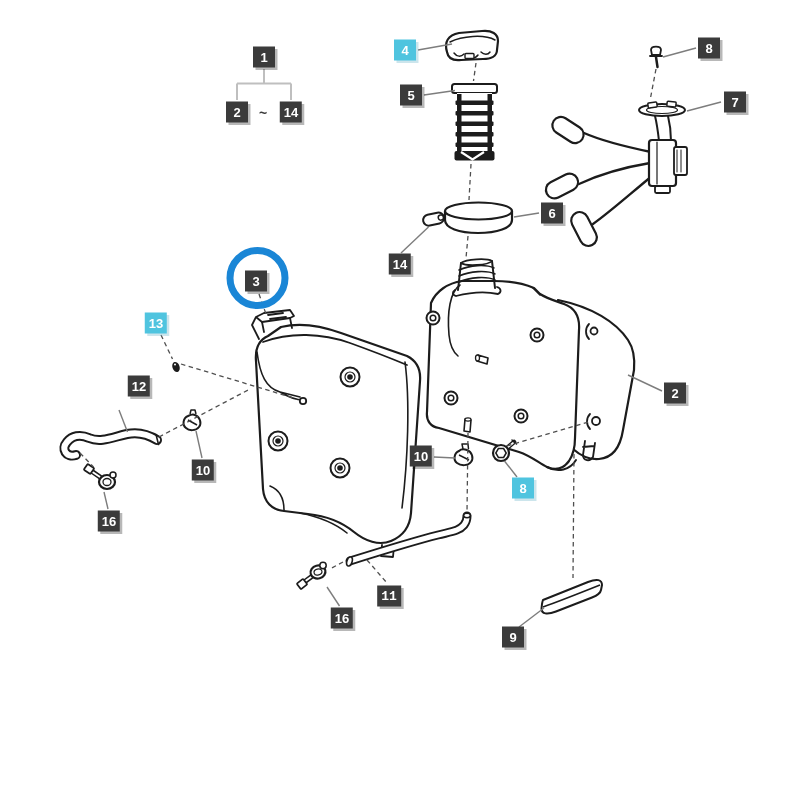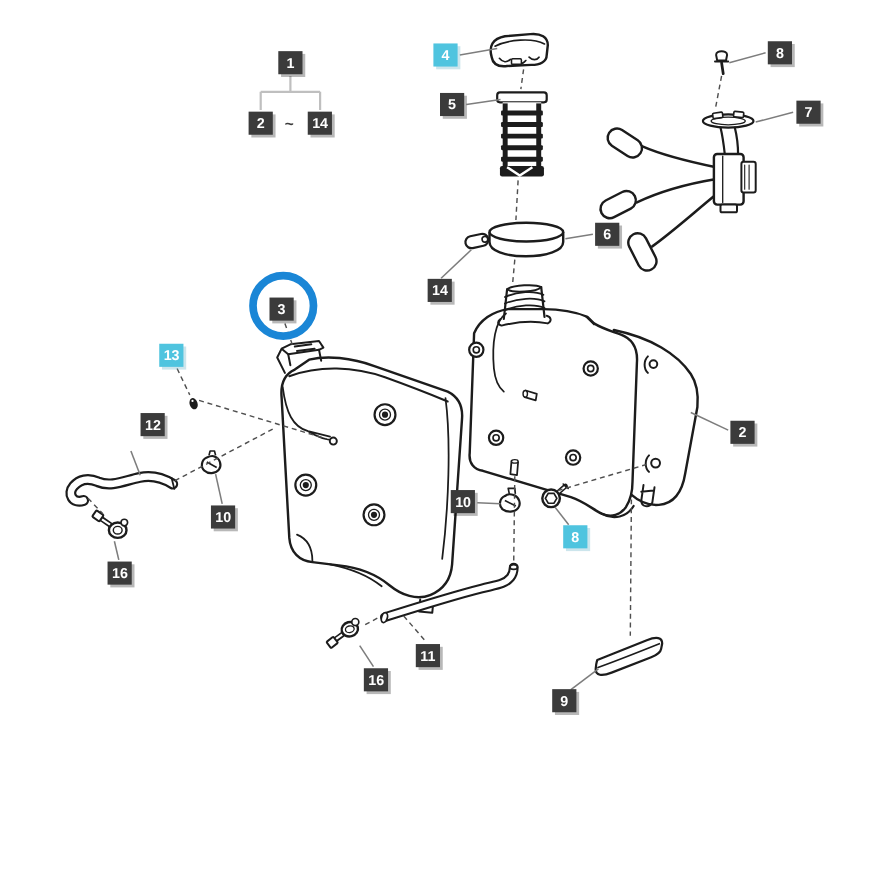--- a/index.html
+++ b/index.html
@@ -266,18 +266,18 @@
       <div class="tag" style="left: 552px; top: 213px;"><span>6</span></div>
       <div class="tag" style="left: 400px; top: 264px;"><span>14</span></div>
       <div class="tag" style="left: 256px; top: 281px;"><span>3</span></div>
       <div class="tag cyan" style="left: 156px; top: 323px;"><span>13</span></div>
       <div class="tag" style="left: 115px; top: 386px; margin-left: 24px;"><span>12</span></div>
       <div class="tag" style="left: 203px; top: 470px;"><span>10</span></div>
       <div class="tag" style="left: 109px; top: 521px;"><span>16</span></div>
       <div class="tag" style="left: 675px; top: 393px;"><span>2</span></div>
       <div class="tag" style="left: 421px; top: 456px;"><span>10</span></div>
       <div class="tag cyan" style="left: 523px; top: 488px;"><span>8</span></div>
-      <div class="tag" style="left: 389px; top: 596px;"><span>11</span></div>
+      <div class="tag" style="left: 389px; top: 596px; font-family: Liberation Mono, monospace;"><span>11</span></div>
       <div class="tag" style="left: 342px; top: 618px;"><span>16</span></div>
       <div class="tag" style="left: 513px; top: 637px;"><span>9</span></div>
     </div>
 
 </div>
 
 </body></html>

